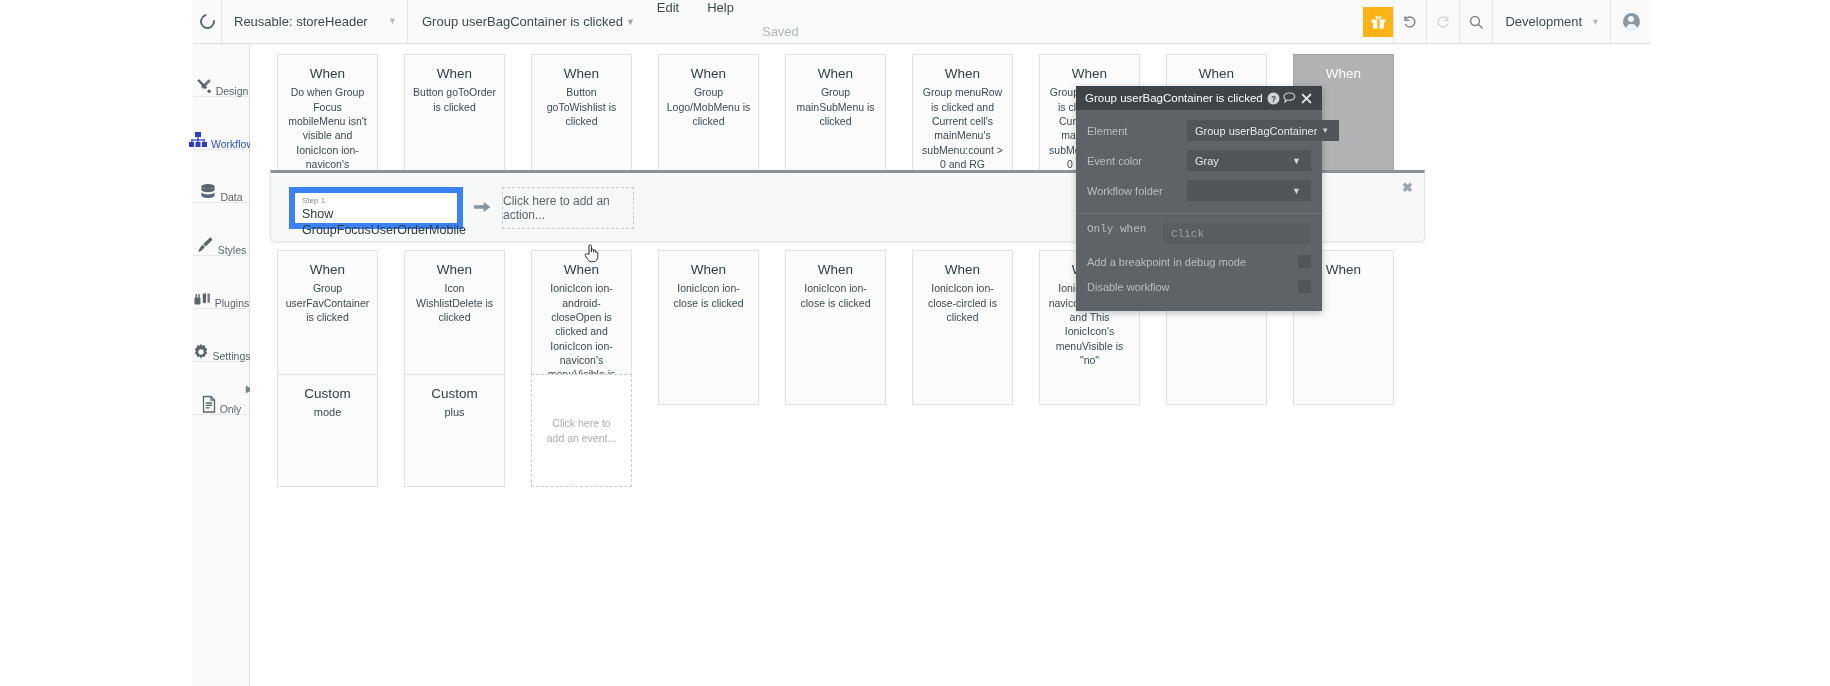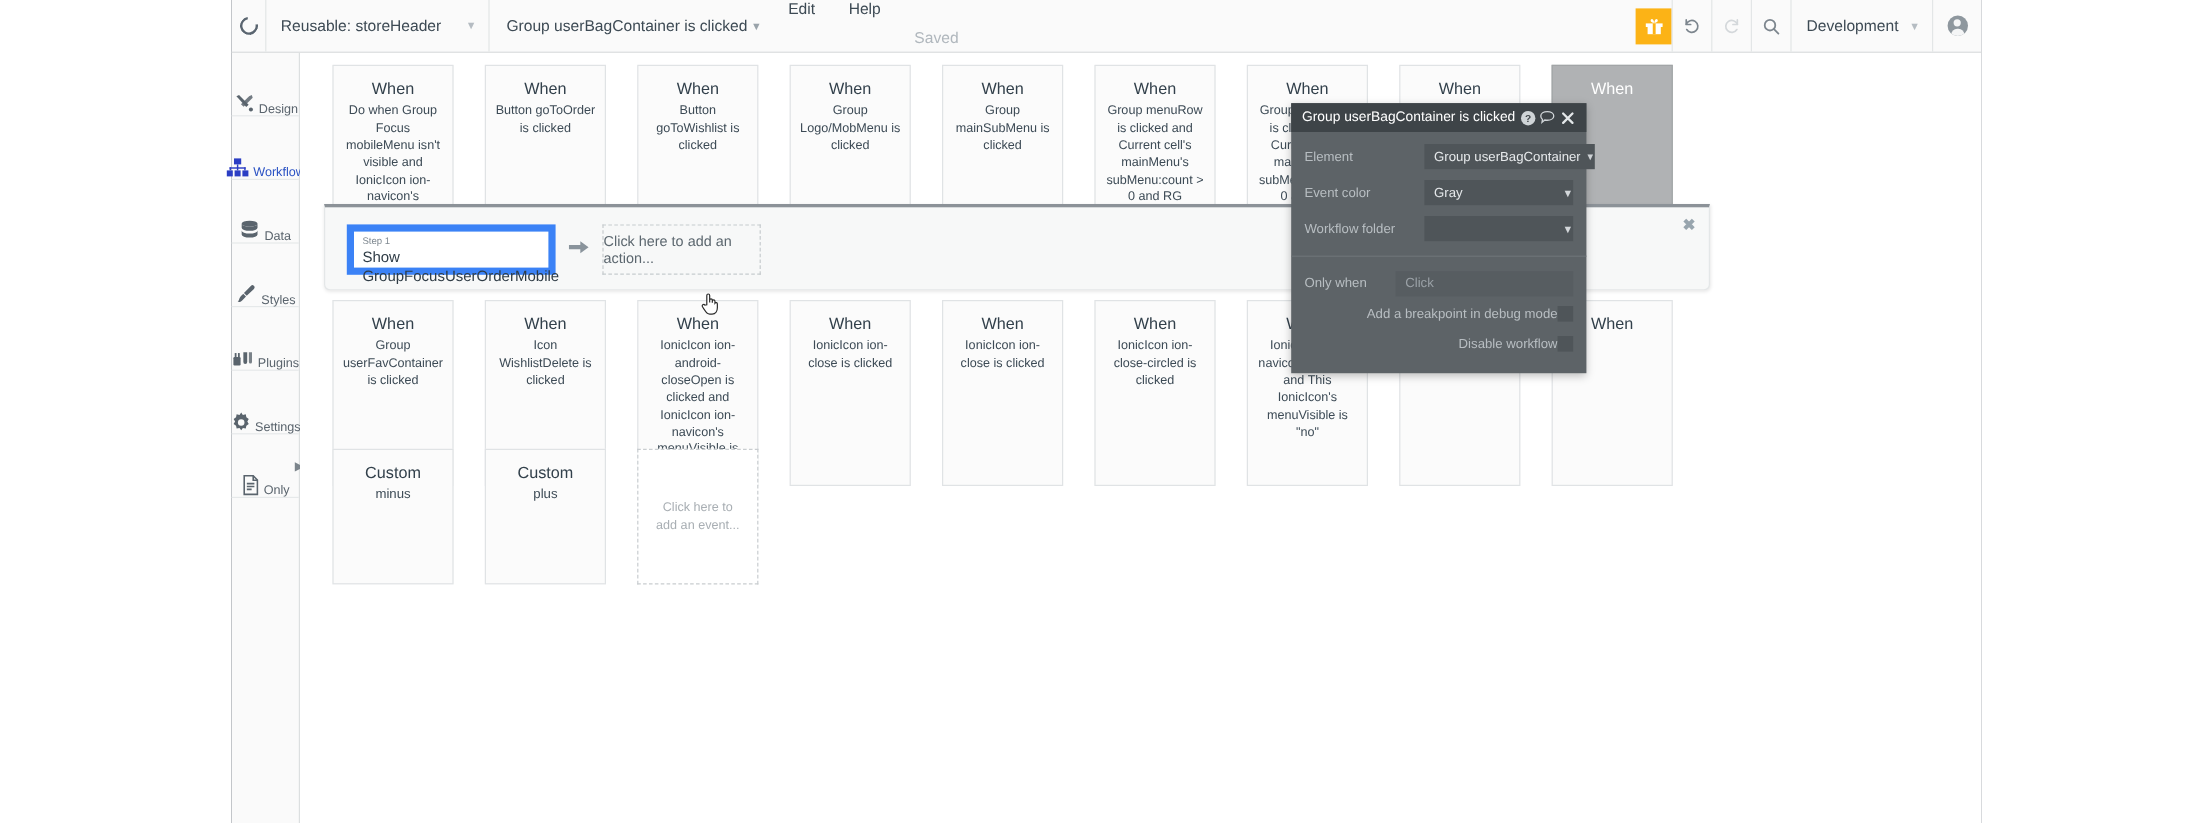--- a/index.html
+++ b/index.html
@@ -212,41 +212,41 @@
   }
   .props-body { padding: 6px 11px 3px 11px; }
   .prop-row {
     display: flex; align-items: center; height: 29px; margin-bottom: 1px;
   }
   .prop-label {
     width: 100px; font-size: 11px; color: #b8bec2; flex: 0 0 auto;
   }
   .prop-field {
     flex: 1 1 auto; height: 21px; background: #4f5559;
-    display: flex; align-items: center; padding: 0 0 0 8px;
+    display: flex; align-items: center; padding: 0 10px 0 8px;
     font-size: 11px; color: #e6e9eb; cursor: pointer; justify-content: center;
   }
   .prop-field .val { flex: 1 1 auto; white-space: nowrap; overflow: hidden; }
   .prop-field .caret { color: #cdd1d4; font-size: 8px; margin-left: 4px; }
   .prop-field.wide-caret .caret { color: #d3d7da; font-size: 9px; }
   .props-divider { height: 1px; background: #6e7478; margin: 4px 0 0 0; }
   .props-body2 { padding: 9px 11px 12px 11px; }
   .prop-row2 {
-    display: flex; align-items: center; height: 26px;
+    display: flex; align-items: flex-start; height: 26px; font-family: Liberation Mono, monospace;
   }
   .prop-label2 { width: 76px; font-size: 11px; color: #b8bec2; flex: 0 0 auto; }
   .prop-input {
     flex: 1 1 auto; height: 21px; background: #575d61;
     display: flex; align-items: center; padding: 0 8px;
     font-size: 11px; color: #9aa1a6; cursor: text;
   }
   .prop-check-row {
     display: flex; align-items: center; height: 25px;
   }
-  .prop-check-label { flex: 1 1 auto; font-size: 11px; color: #b8bec2; text-align: right; }
+  .prop-check-label { flex: 1 1 auto; font-size: 11px; color: #b8bec2; }
   .prop-checkbox {
     width: 13px; height: 13px; background: #4f5559; cursor: pointer;
     flex: 0 0 auto;
   }
 </style>
 </head>
 <body>
 
 <div id="app">
 
@@ -484,21 +484,21 @@
       </div>
       <div class="evt-card">
         <div class="evt-title">When</div>
         <div class="evt-sub"></div>
       </div>
     </div>
 
     <div class="row" style="top: 330px;">
       <div class="evt-card custom">
         <div class="evt-title">Custom</div>
-        <div class="evt-sub">minus</div>
+        <div class="evt-sub">mode</div>
       </div>
       <div class="evt-card custom">
         <div class="evt-title">Custom</div>
         <div class="evt-sub">plus</div>
       </div>
       <div class="evt-card placeholder">
         <div class="ph-text">Click here to add an event...</div>
       </div>
     </div>
 

